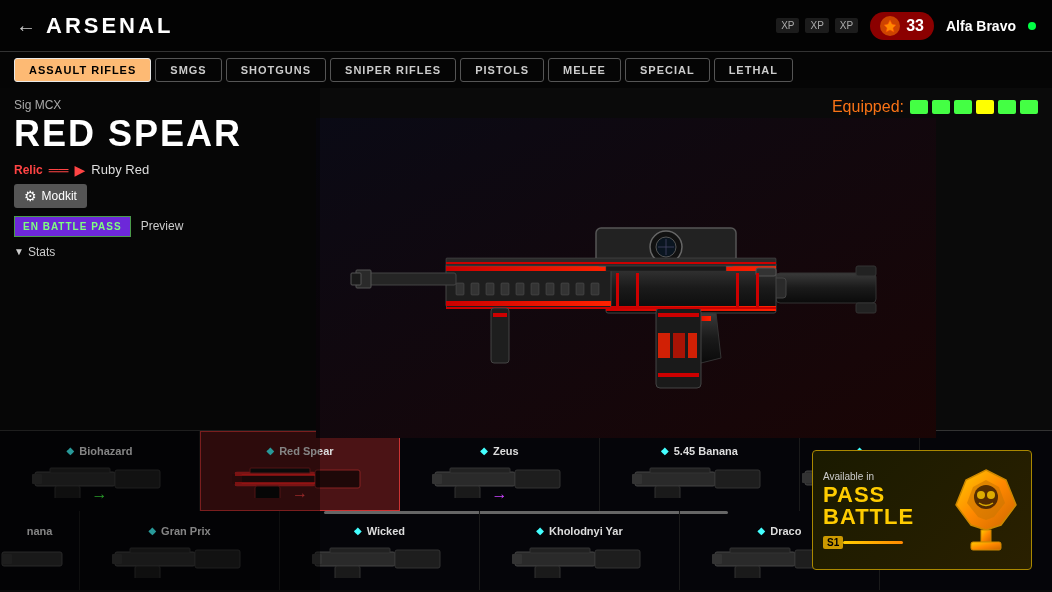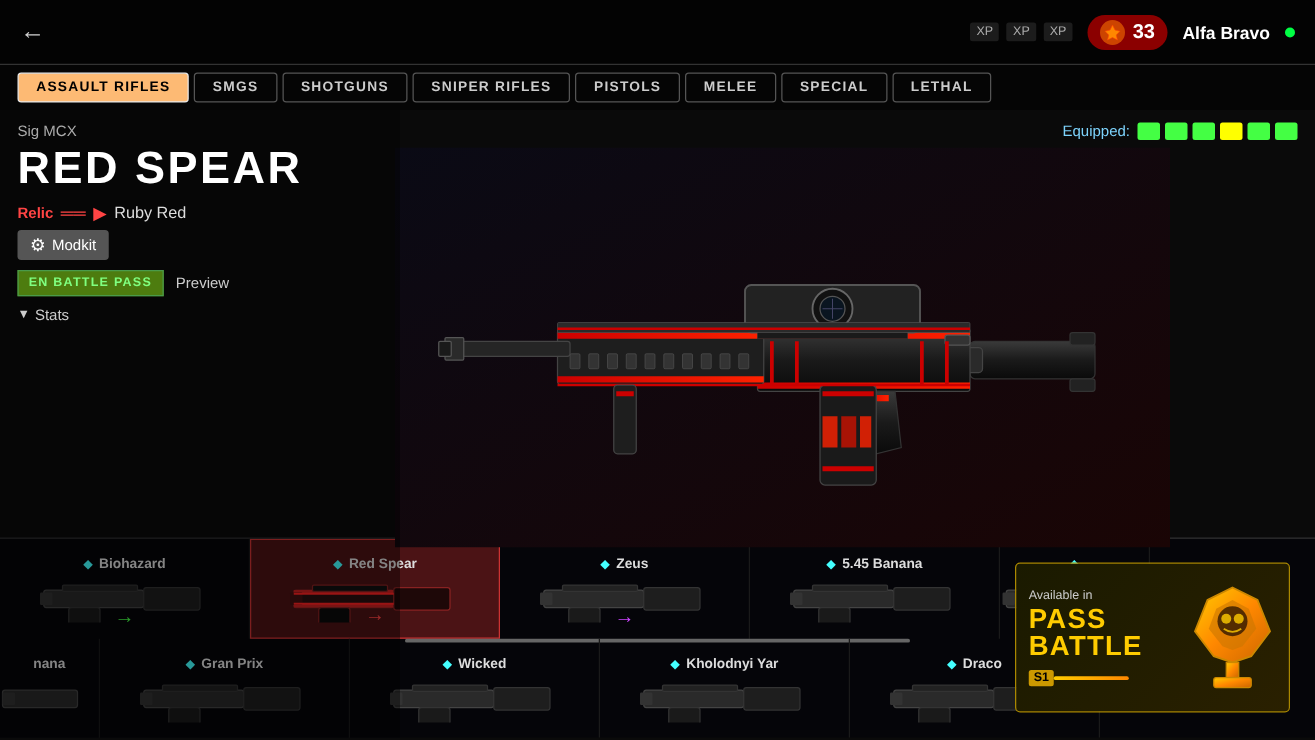--- a/index.html
+++ b/index.html
@@ -193,21 +193,21 @@
       font-size: 14px;
     }
 
     .battle-pass-row {
       display: flex;
       align-items: center;
       gap: 10px;
       margin-bottom: 8px;
     }
     .battle-pass-badge {
-      background: #4d7c0f;
+      background: #6d28d9;
       border: 1px solid #4a9a4a;
       padding: 4px 8px;
       font-size: 10px;
       font-weight: bold;
       color: #7fff7f;
       letter-spacing: 1px;
     }
     .preview-btn {
       font-size: 12px;
       color: #ccc;
@@ -230,22 +230,22 @@
     .equipped-bar {
       position: absolute;
       top: 10px;
       right: 14px;
       display: flex;
       align-items: center;
       gap: 6px;
       z-index: 3;
     }
     .equipped-label {
-      font-size: 12px;
-      color: #7dd3fc;
+      font-size: 16px;
+      color: #f97316;
     }
     .equipped-slots {
       display: flex;
       gap: 4px;
     }
     .slot-dot {
       width: 18px;
       height: 14px;
       border-radius: 2px;
     }
@@ -417,20 +417,21 @@
       position: absolute;
       left: 30%;
     }
   </style>
 </head>
 <body>
 
 <div class="header">
   <div class="back-btn">
     <span class="back-arrow">←</span>
+    <span class="header-title">ARSENAL</span>
   </div>
   <div class="header-right">
     <div class="xp-icons">
       <span class="xp-icon">XP</span>
       <span class="xp-icon">XP</span>
       <span class="xp-icon">XP</span>
     </div>
     <div class="rank-badge">
       <div class="rank-icon">
         <svg width="16" height="16" viewBox="0 0 16 16">

